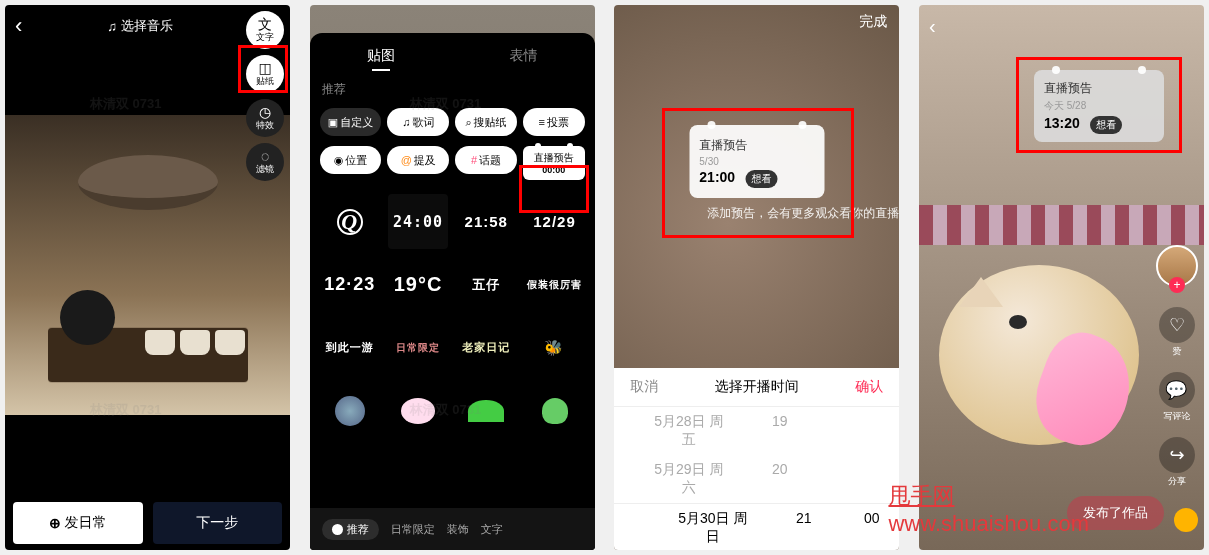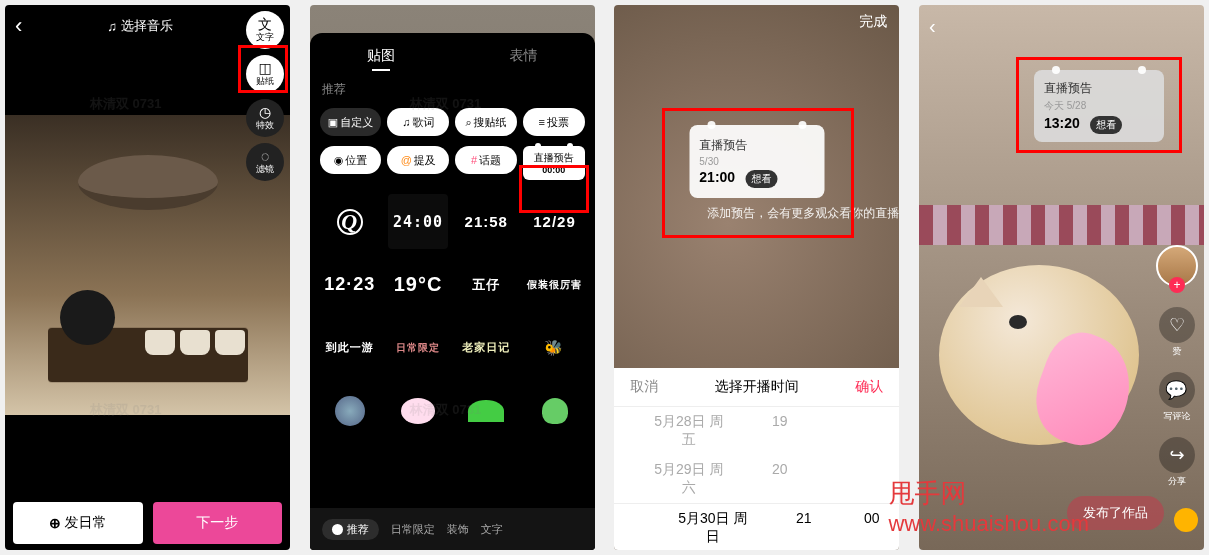--- a/index.html
+++ b/index.html
@@ -18,35 +18,35 @@
     height: 545px;
     background: #000;
     border-radius: 4px;
     position: relative;
     overflow: hidden;
     flex-shrink: 0;
   }
   .redbox { position: absolute; border: 3px solid #f00; z-index: 50; }
   .wm { position: absolute; color: rgba(128,128,128,.15); font-size: 13px; z-index: 60; pointer-events:none;font-weight:bold;}
   .site-wm { position: absolute; right: 120px; bottom: 18px; font-size: 22px; z-index: 70; color:#e4393c; }
-  .site-wm .cn { font-size: 26px; }
+  .site-wm .cn { font-size: 22px; text-decoration: underline; }
   .site-wm .url { font-size: 22px; }
 
   
   .s1-top { display:flex; align-items:center; justify-content:space-between; padding:8px 10px; color:#fff; }
   .s1-music { display:flex; align-items:center; gap:4px; font-size:13px; }
   .s1-sidebar { position:absolute; right:6px; top:6px; display:flex; flex-direction:column; gap:6px; z-index:20;}
   .s1-sb-item { width:38px; height:38px; border-radius:19px; background:#222; display:flex; flex-direction:column; align-items:center; justify-content:center; color:#fff; font-size:9px; }
   .s1-sb-item .icon { font-size:14px; line-height:1; }
   .s1-sb-item .lbl { font-size:9px; }
   .s1-sb-item.white { background:#fff; color:#000; }
   .s1-bottom { position:absolute; left:0; right:0; bottom:6px; display:flex; gap:10px; padding:0 8px; }
   .s1-btn { flex:1; height:42px; border-radius:4px; display:flex; align-items:center; justify-content:center; font-size:14px; font-weight:500; }
   .s1-btn.white { background:#fff; color:#000; }
-  .s1-btn.pink { background:#ec4899; color:#fff; }
+  .s1-btn.pink { background:#0f172a; color:#fff; }
   .s1-room { position:absolute; top:110px; left:0; right:0; height:300px; background:linear-gradient(180deg,#3a2f24 0%,#8b7355 60%,#d4c4a8 100%); }
   .s1-cushion{position:absolute;top:40px;left:50%;transform:translateX(-50%);width:140px;height:55px;border-radius:50%;background:#6b5a4a;border-bottom:12px solid #4a3c2e;}
   .s1-tray{position:absolute;bottom:30px;left:50%;transform:translateX(-50%);width:200px;height:60px;background:#3a2a1a;border-radius:4px;perspective:200px;transform:translateX(-50%) rotateX(25deg);}
   .teapot{position:absolute;bottom:70px;left:55px;width:55px;height:55px;background:#1a1a1a;border-radius:50%;}
   .cup{position:absolute;bottom:60px;width:30px;height:25px;background:#e8e0d0;border-radius:4px 4px 8px 8px;}
 
   
   .s2-bg { width:100%; height:100%; background:linear-gradient(180deg,#8b8378 0%,#6b6358 100%); }
   .s2-panel { position:absolute; left:0; right:0; top:28px; bottom:0; background:#000; border-radius:12px 12px 0 0; padding-top:4px; }
   .s2-tabs { display:flex; color:#888; font-size:14px; padding:10px 0; }

